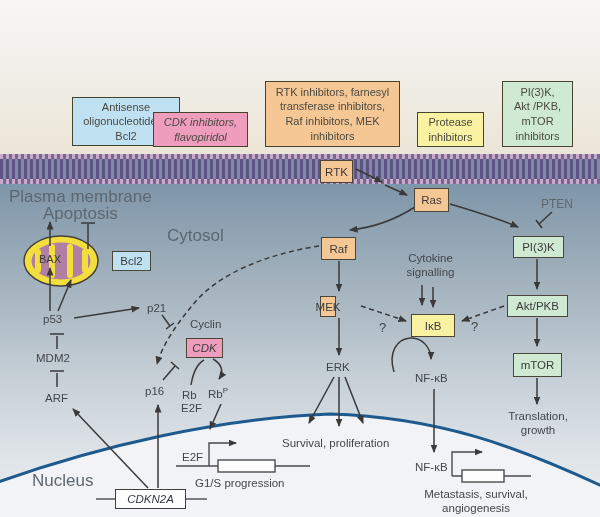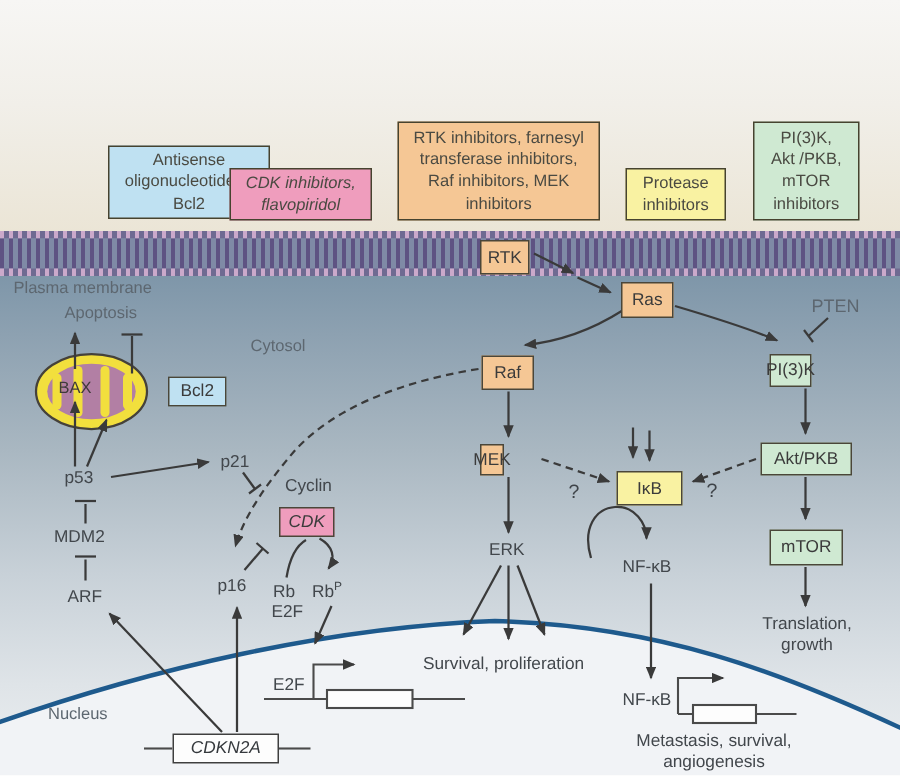--- a/index.html
+++ b/index.html
@@ -23,21 +23,21 @@
         display:flex;align-items:center;justify-content:center;
         font-size:11.5px;color:#3b3b3b;}
   .peach{background:#f5c795;text-align:right;} .greenbg{background:#cfe9d2;}
   .yellowbg{background:#f9f2a2;} .pinkbg{background:#ef9dbd;font-style:italic;} .bluebg{background:#bfe1f2;margin-left:44px;}
   
   .inh{position:absolute;box-sizing:border-box;border:1.6px solid #46432f;
        display:flex;align-items:center;justify-content:center;text-align:center;
        white-space:pre-line;font-size:11px;line-height:1.32;color:#4a4a42;}
   
   .lbl{position:absolute;font-size:11.5px;color:#42474c;white-space:pre-line;line-height:1.25;}
-  .lbl.gray{color:#5d6770;font-size:11px;}
+  .lbl.gray{color:#5d6770;font-size:17px;}
   .lbl.center{text-align:center;}
   .lbl.q{font-size:13px;color:#3e4348;}
   .cdkn2a{position:absolute;left:115px;top:489px;width:71px;height:20px;
           background:#fdfdfd;border:1.5px solid #3f3f3f;box-sizing:border-box;
           display:flex;align-items:center;justify-content:center;
           font-style:italic;font-size:11.5px;color:#35393d;}
   sup.p{font-size:8px;vertical-align:super;}
 </style>
 </head>
 <body>
@@ -151,21 +151,21 @@
 inhibitors</div>
   <div class="inh greenbg" style="left:502px;top:81px;width:71px;height:66px;">PI(3)K,
 Akt /PKB,
 mTOR
 inhibitors</div>
 
   <div class="node peach" style="left:320px;top:160px;width:33px;height:23px;">RTK</div>
   <div class="node peach" style="left:414px;top:188px;width:35px;height:24px;">Ras</div>
   <div class="node peach" style="left:321px;top:237px;width:35px;height:23px;">Raf</div>
   <div class="node peach" style="left:320px;top:296px;width:16px;height:21px;">MEK</div>
-  <div class="node greenbg" style="left:513px;top:236px;width:28px;height:22px;">PI(3)K</div>
+  <div class="node greenbg" style="left:513px;top:236px;width:51px;height:22px;">PI(3)K</div>
   <div class="node greenbg" style="left:507px;top:295px;width:61px;height:22px;">Akt/PKB</div>
   <div class="node greenbg" style="left:513px;top:353px;width:49px;height:24px;">mTOR</div>
   <div class="node yellowbg" style="left:411px;top:314px;width:44px;height:23px;">IκB</div>
   <div class="node pinkbg" style="left:186px;top:338px;width:37px;height:20px;">CDK</div>
   <div class="node bluebg" style="left:68px;top:251px;width:39px;height:20px;">Bcl2</div>
 
   <div class="lbl gray" style="left:9px;top:186px;">Plasma membrane</div>
   <div class="lbl gray" style="left:43px;top:203px;">Apoptosis</div>
   <div class="lbl gray" style="left:167px;top:225px;">Cytosol</div>
   <div class="lbl gray" style="left:32px;top:470px;">Nucleus</div>
@@ -175,27 +175,30 @@
   <div class="lbl" style="left:43px;top:312px;">p53</div>
   <div class="lbl" style="left:36px;top:351px;">MDM2</div>
   <div class="lbl" style="left:45px;top:391px;">ARF</div>
   <div class="lbl" style="left:147px;top:301px;">p21</div>
   <div class="lbl" style="left:190px;top:317px;">Cyclin</div>
   <div class="lbl" style="left:145px;top:384px;text-align:center;">p16</div>
   <div class="lbl" style="left:182px;top:388px;">Rb</div>
   <div class="lbl" style="left:208px;top:386px;"><span>Rb</span><sup class="p">P</sup></div>
   <div class="lbl" style="left:181px;top:401px;">E2F</div>
   <div class="lbl" style="left:326px;top:360px;">ERK</div>
+  <div class="lbl center" style="left:393px;top:251px;width:75px;">Cytokine
+signalling</div>
   <div class="lbl q" style="left:379px;top:320px;">?</div>
   <div class="lbl q" style="left:471px;top:319px;">?</div>
   <div class="lbl" style="left:415px;top:371px;">NF-κB</div>
 
   <div class="lbl" style="left:282px;top:436px;">Survival, proliferation</div>
   <div class="lbl center" style="left:503px;top:409px;width:70px;">Translation,
 growth</div>
   <div class="lbl center" style="left:406px;top:487px;width:140px;">Metastasis, survival,
 angiogenesis</div>
 
   <div class="lbl" style="left:182px;top:450px;">E2F</div>
+  <div class="lbl" style="left:195px;top:476px;">G1/S progression</div>
   <div class="cdkn2a">CDKN2A</div>
   <div class="lbl" style="left:415px;top:460px;">NF-κB</div>
 
 </div>
 
 </body></html>

